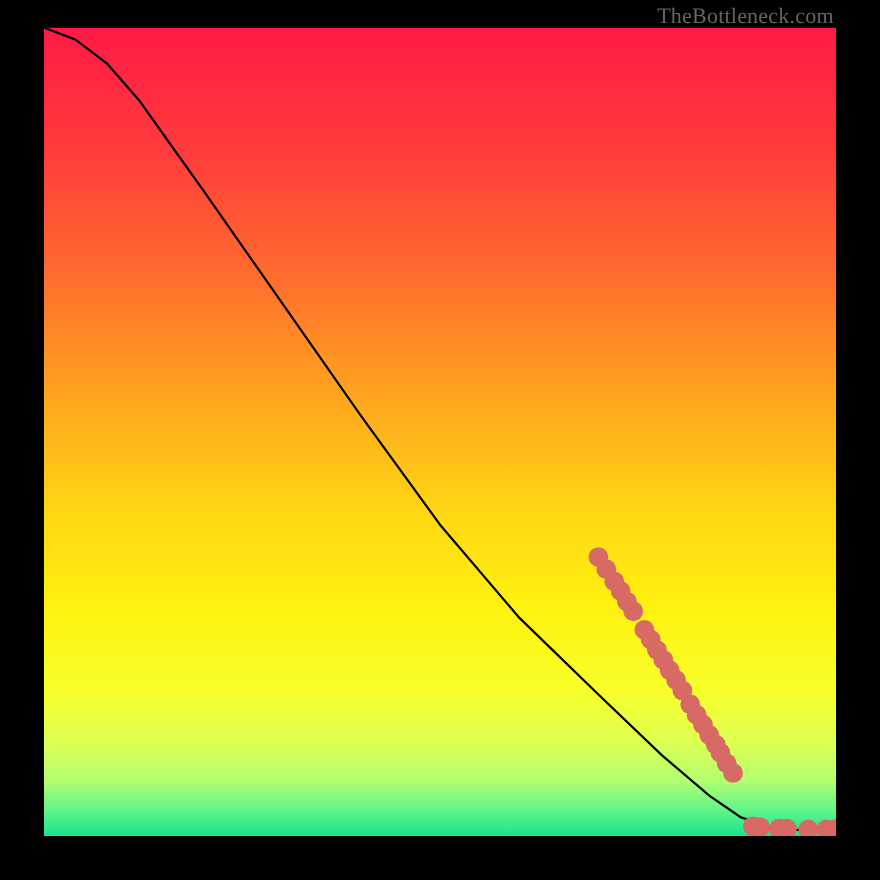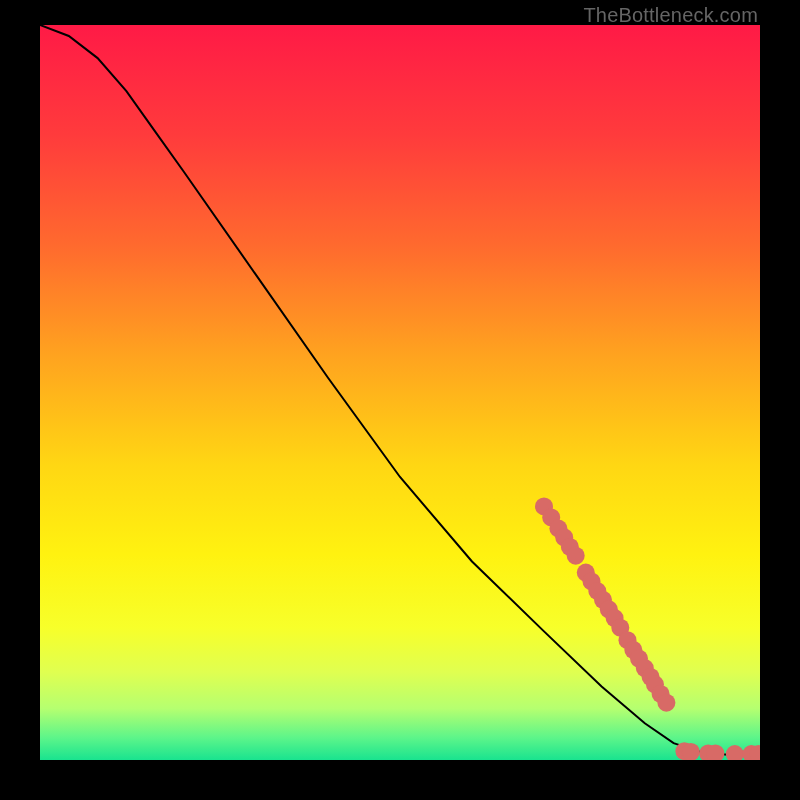--- a/index.html
+++ b/index.html
@@ -14,21 +14,21 @@
     position: absolute;
     left: 40px;
     top: 25px;
     width: 720px;
     height: 735px;
   }
   .attribution {
     position: absolute;
     top: 4px;
     right: 42px;
-    font-family: Liberation Sans, sans-serif;
+    font-family: Liberation Serif, serif;
     font-size: 20px;
     color: #656565;
     font-weight: 500;
     letter-spacing: 0.2px;
   }
   svg { display: block; }
 </style>
 </head>
 <body>
 

